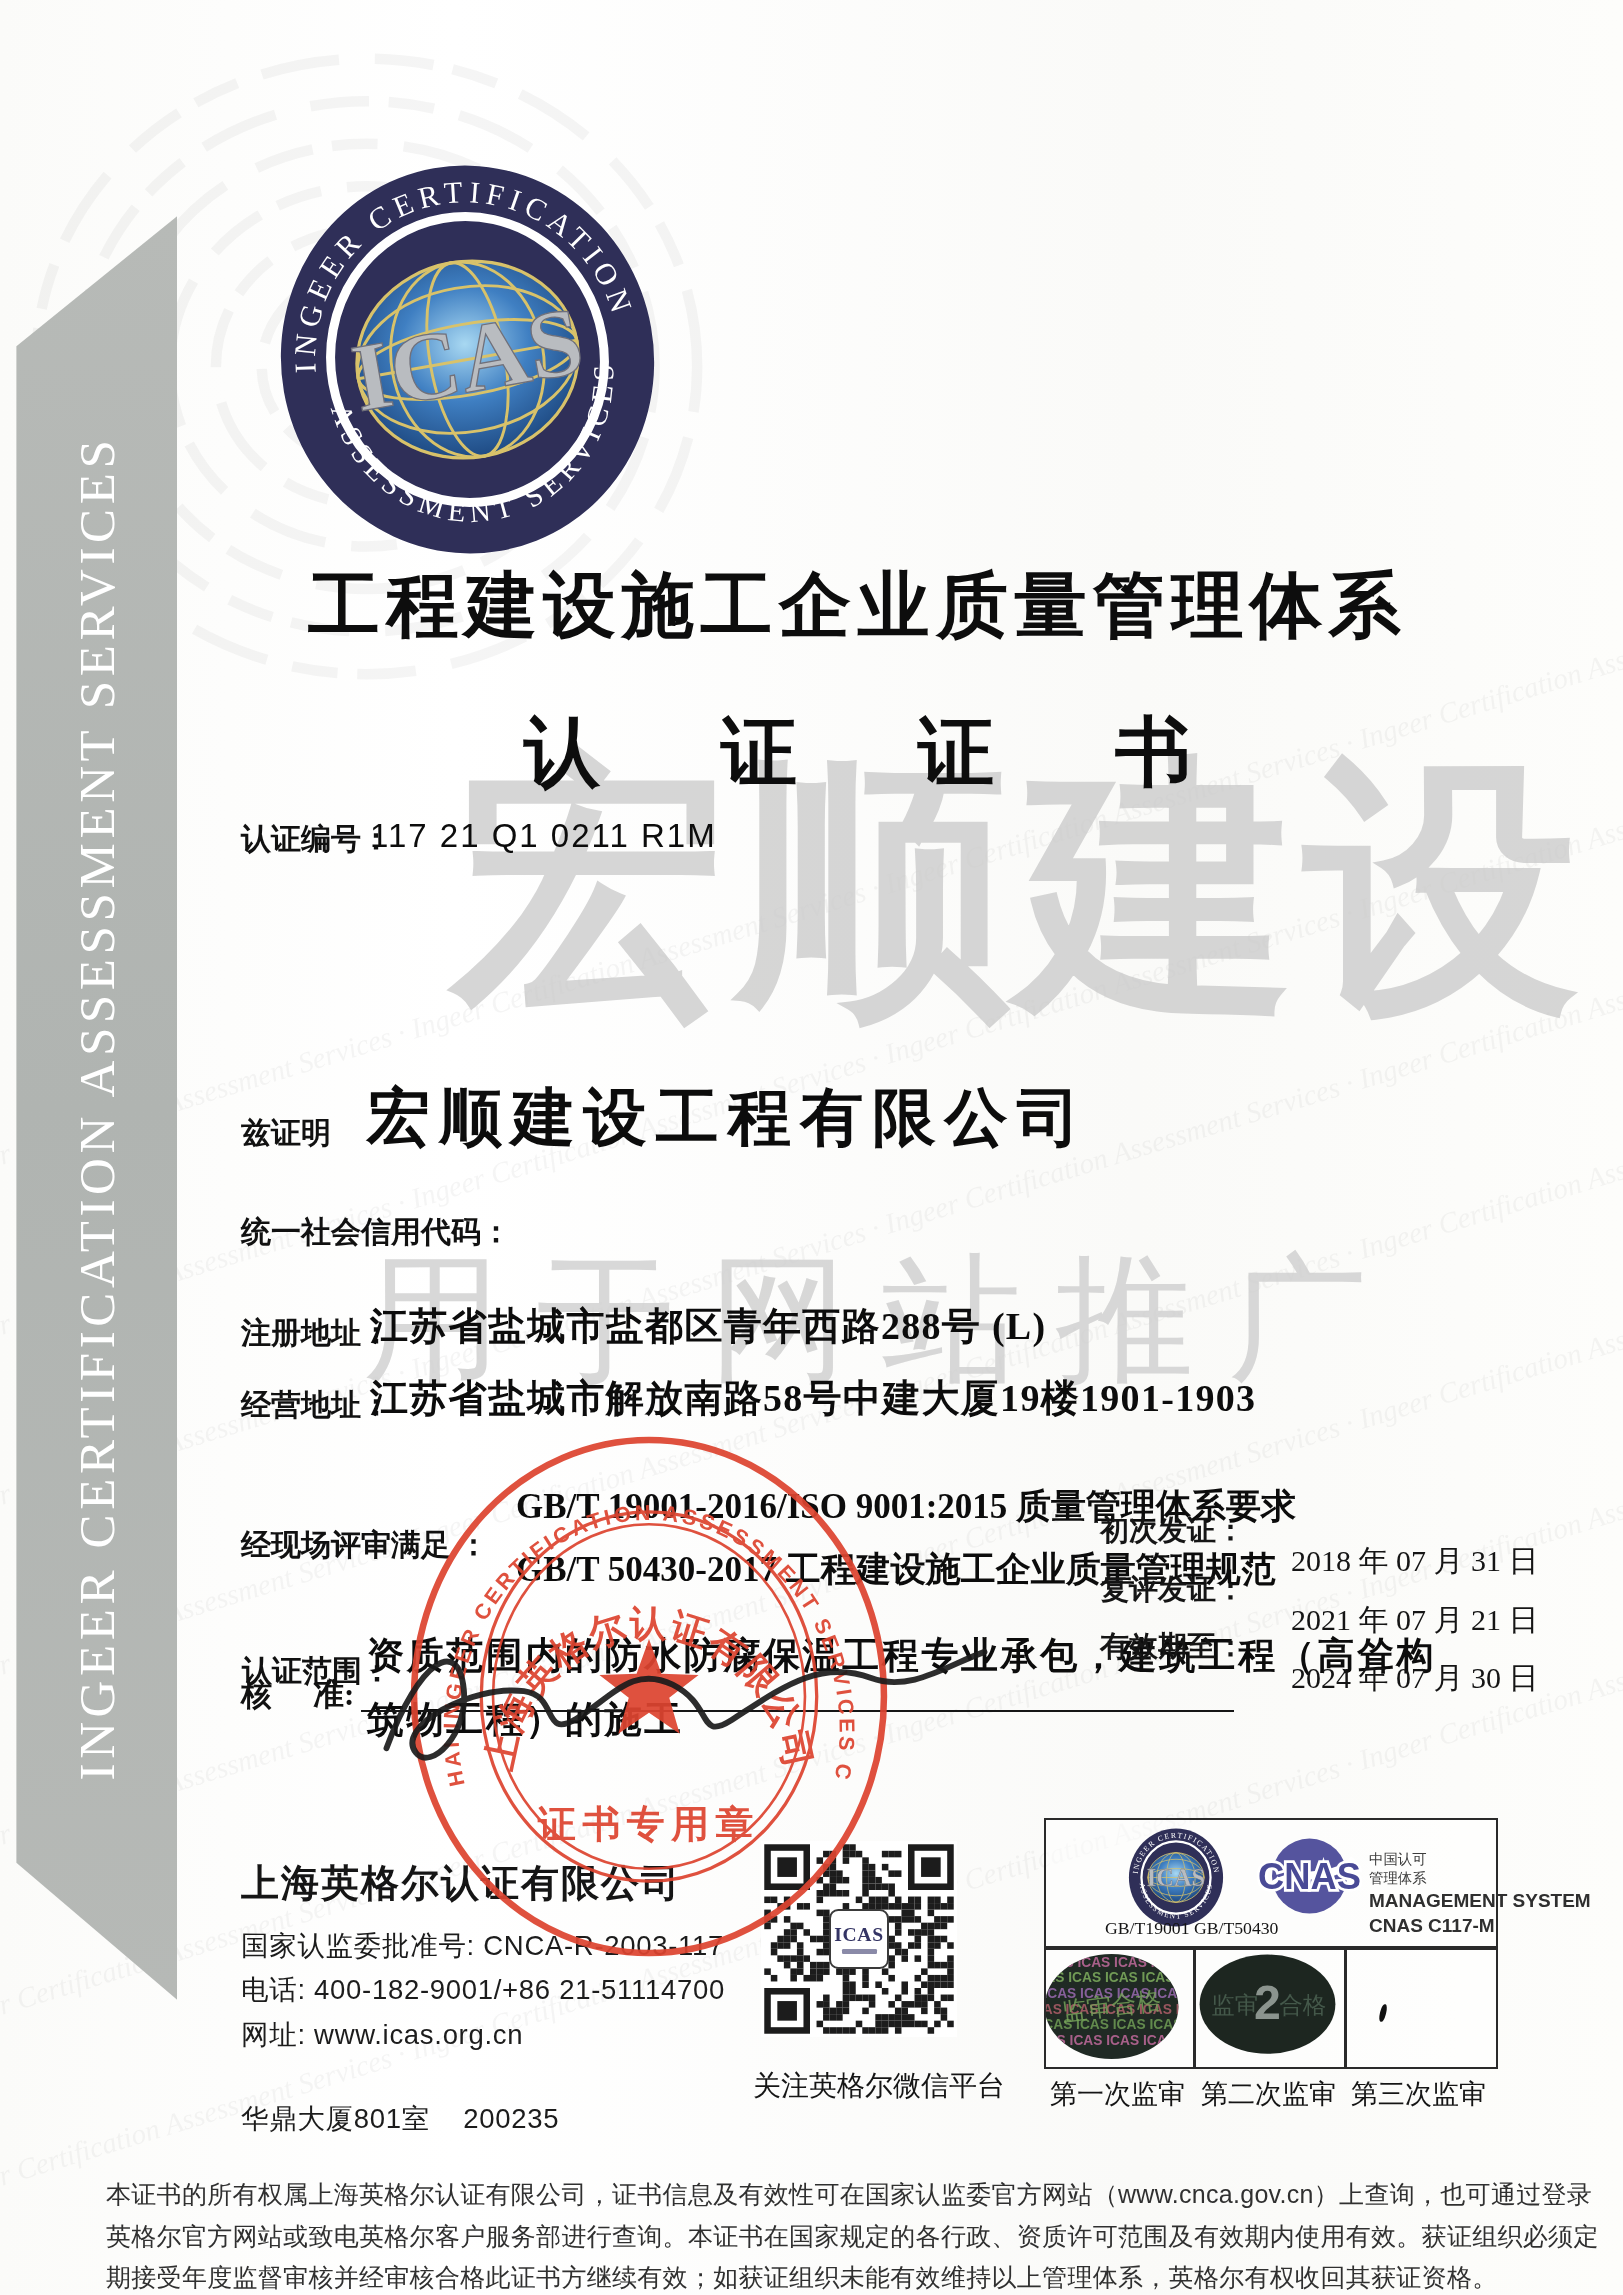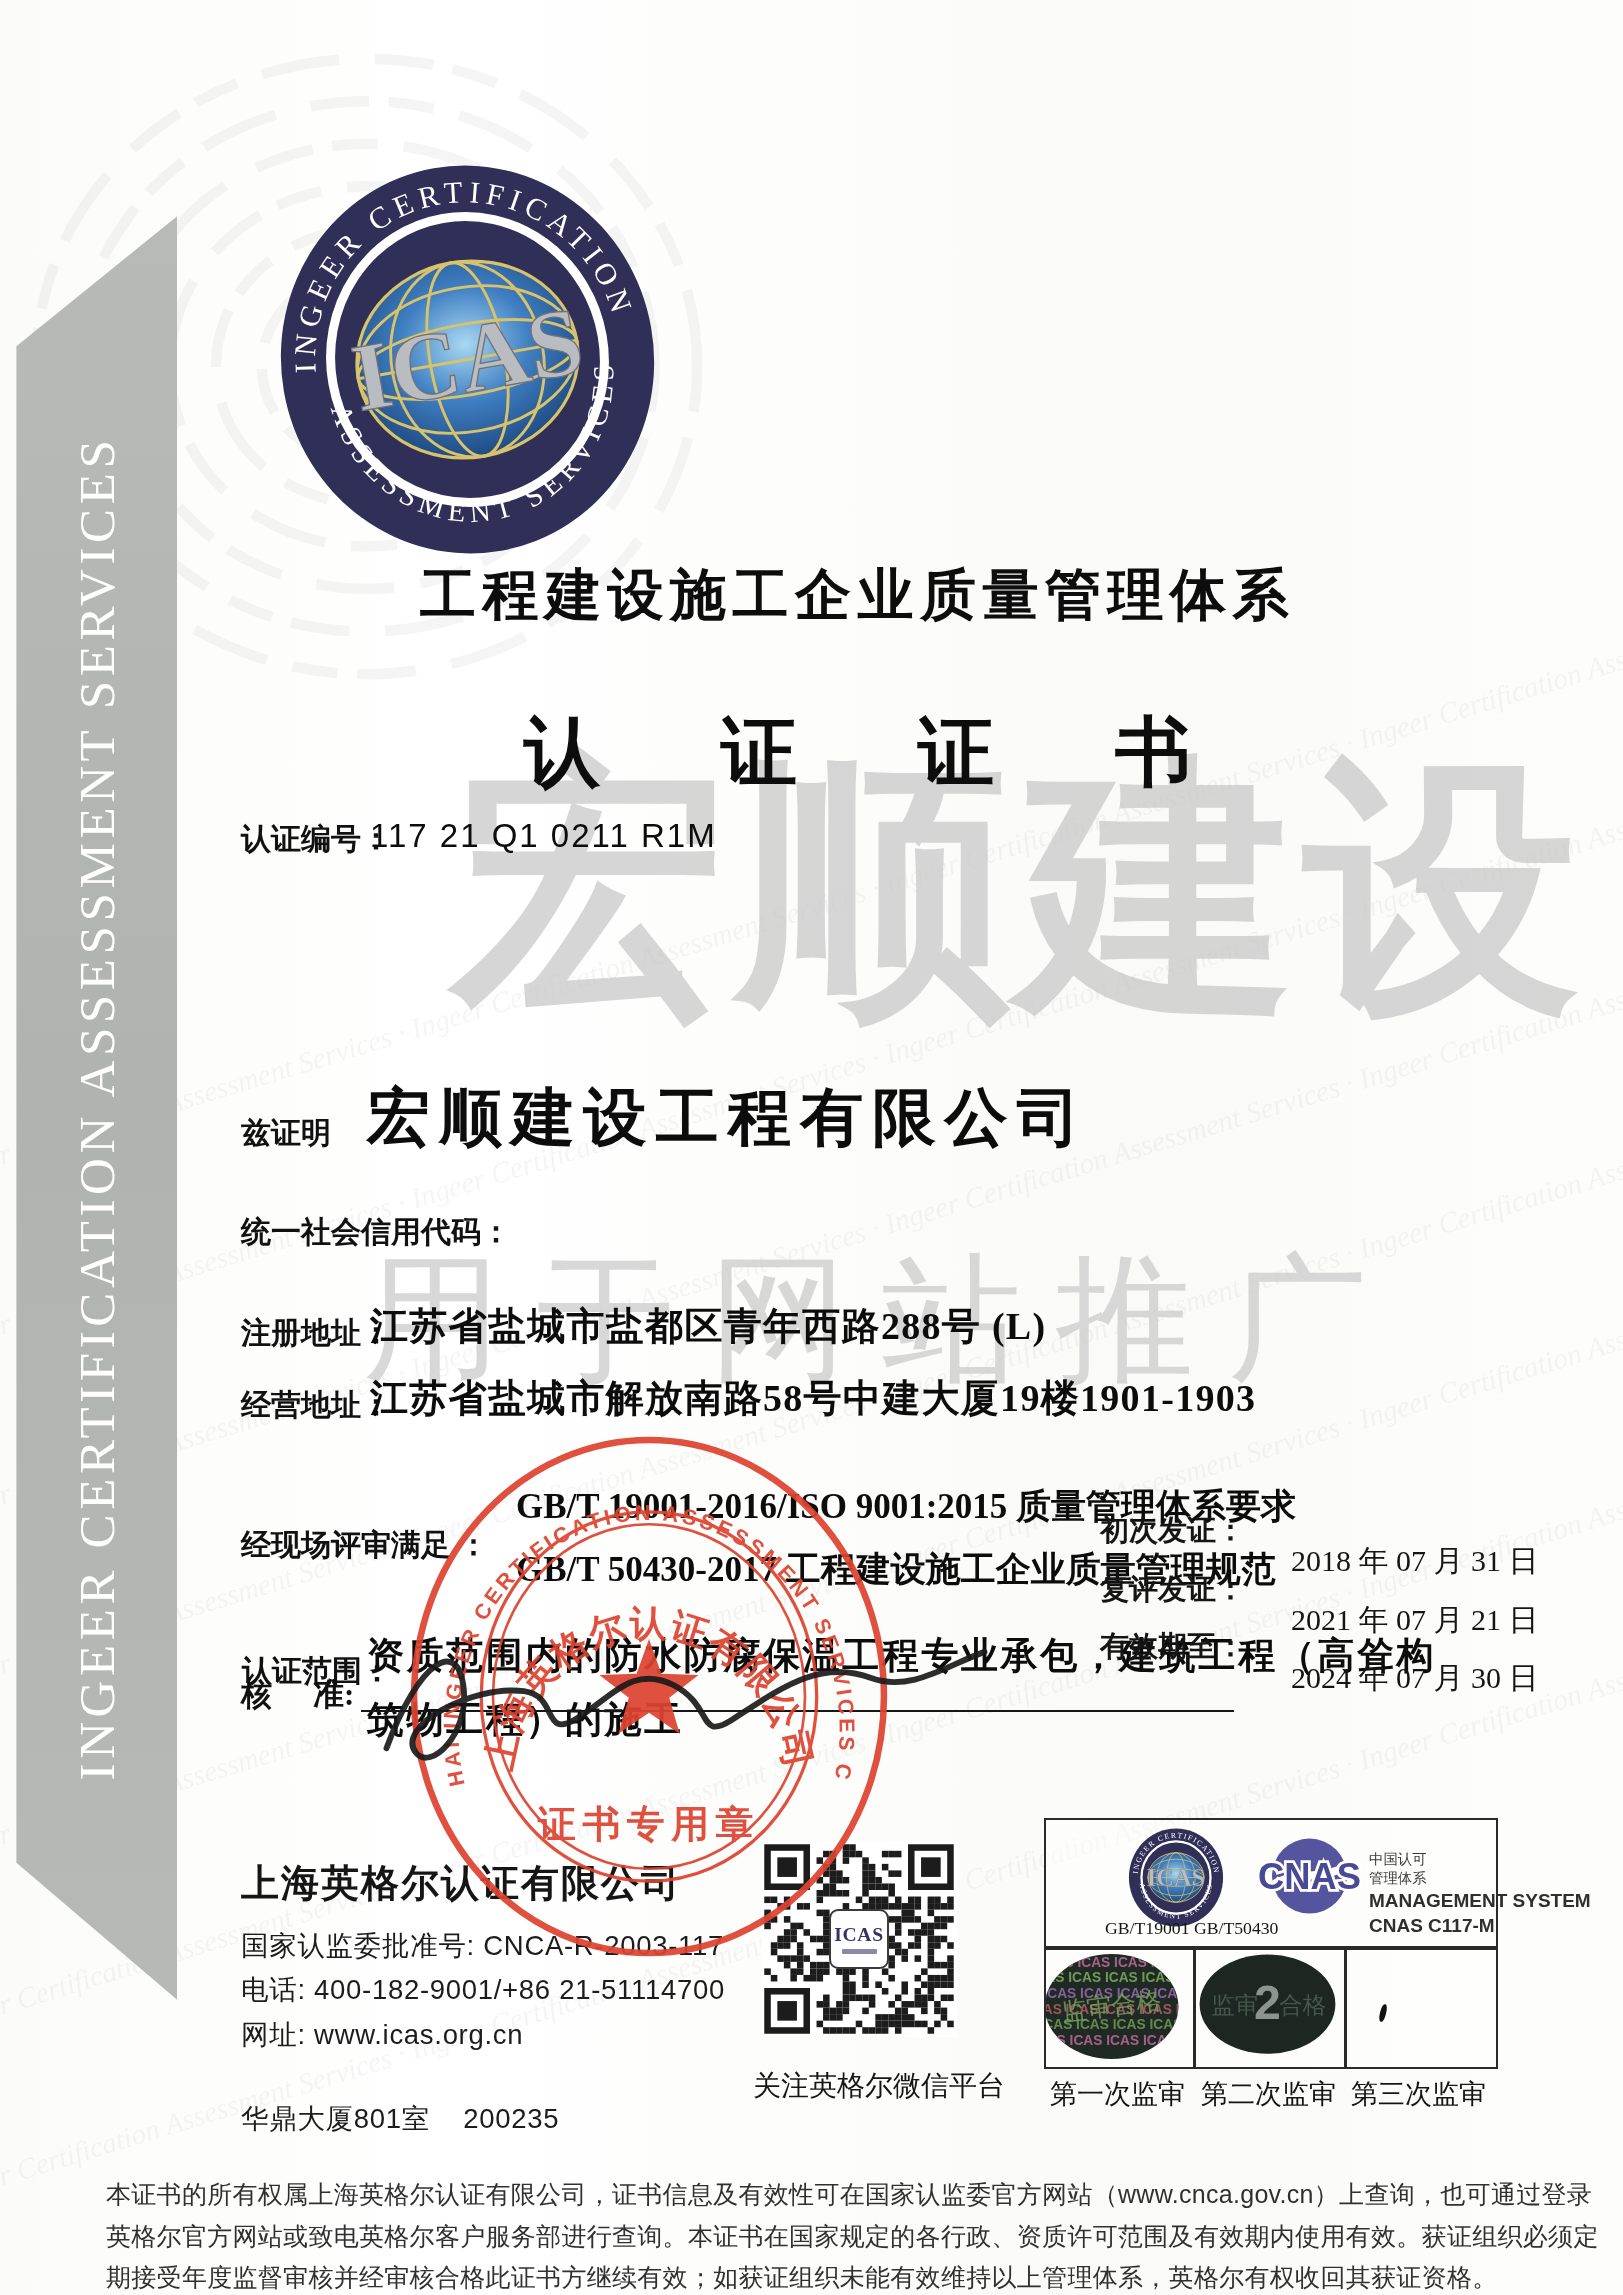--- a/index.html
+++ b/index.html
@@ -36,21 +36,21 @@
     left:-105px; width:1964px; white-space:nowrap; overflow:hidden;
     font-family:"Liberation Serif",serif; font-style:italic; font-size:29px;
     color:#5f5f5f; opacity:.06; transform:rotate(-17deg); z-index:1;
   }
   #fingerprint{left:26px; top:39px; z-index:0; opacity:.055;}
   
   #top-seal{left:274px; top:156px; z-index:3; transform:rotate(-10deg);}
   
   #title1{
     left:216px; top:558px; width:1283px; text-align:center;
-    font-family:"Liberation Serif",serif; font-weight:900; font-size:56px;
+    font-family:"Liberation Serif",serif; font-weight:900; font-size:72px;
     letter-spacing:6.5px; color:#0d0d0d; z-index:3; white-space:nowrap;
   }
   #title2{
     left:216px; top:702px; width:1283px; text-align:center;
     font-family:"Liberation Serif",serif; font-weight:900; font-size:76px;
     letter-spacing:51px; text-indent:51px; color:#0d0d0d; z-index:3; white-space:nowrap;
   }
   
   .lab{font-family:"Liberation Serif",serif; font-weight:600; font-size:30px; color:#111; z-index:3; white-space:nowrap;}
   .val{font-family:"Liberation Serif",serif; color:#0c0c0c; z-index:3; white-space:nowrap;text-align:right;}

